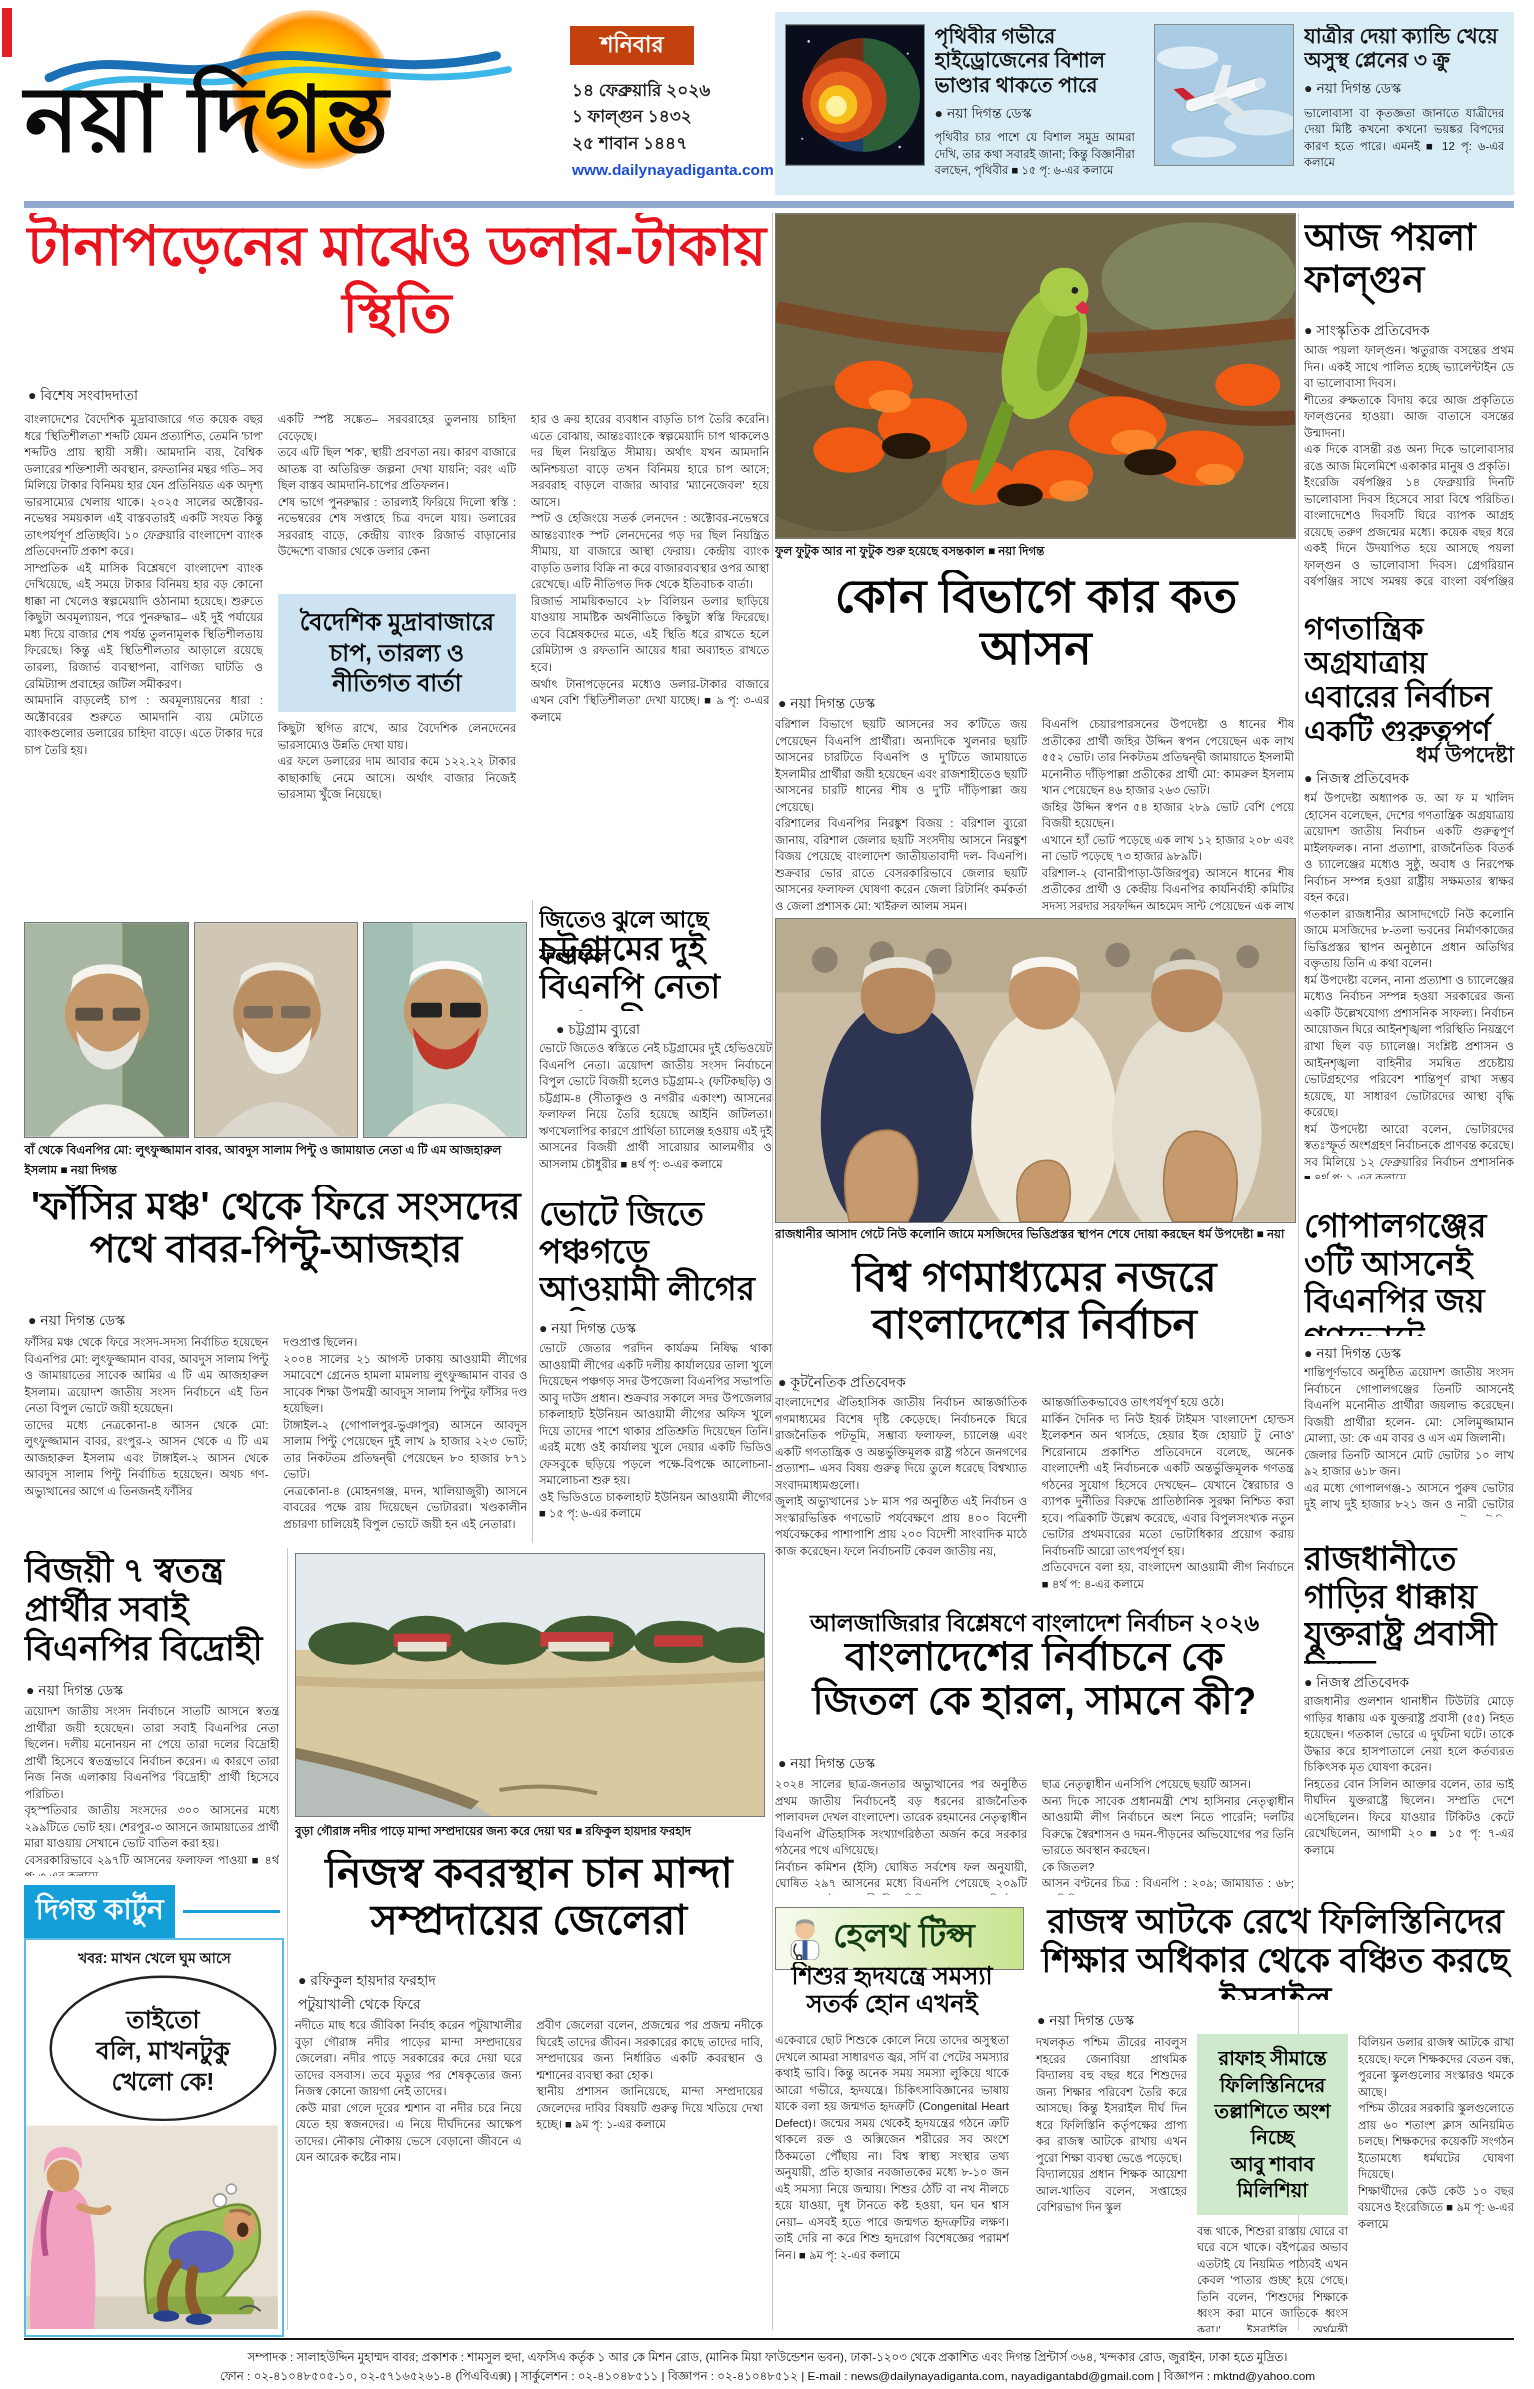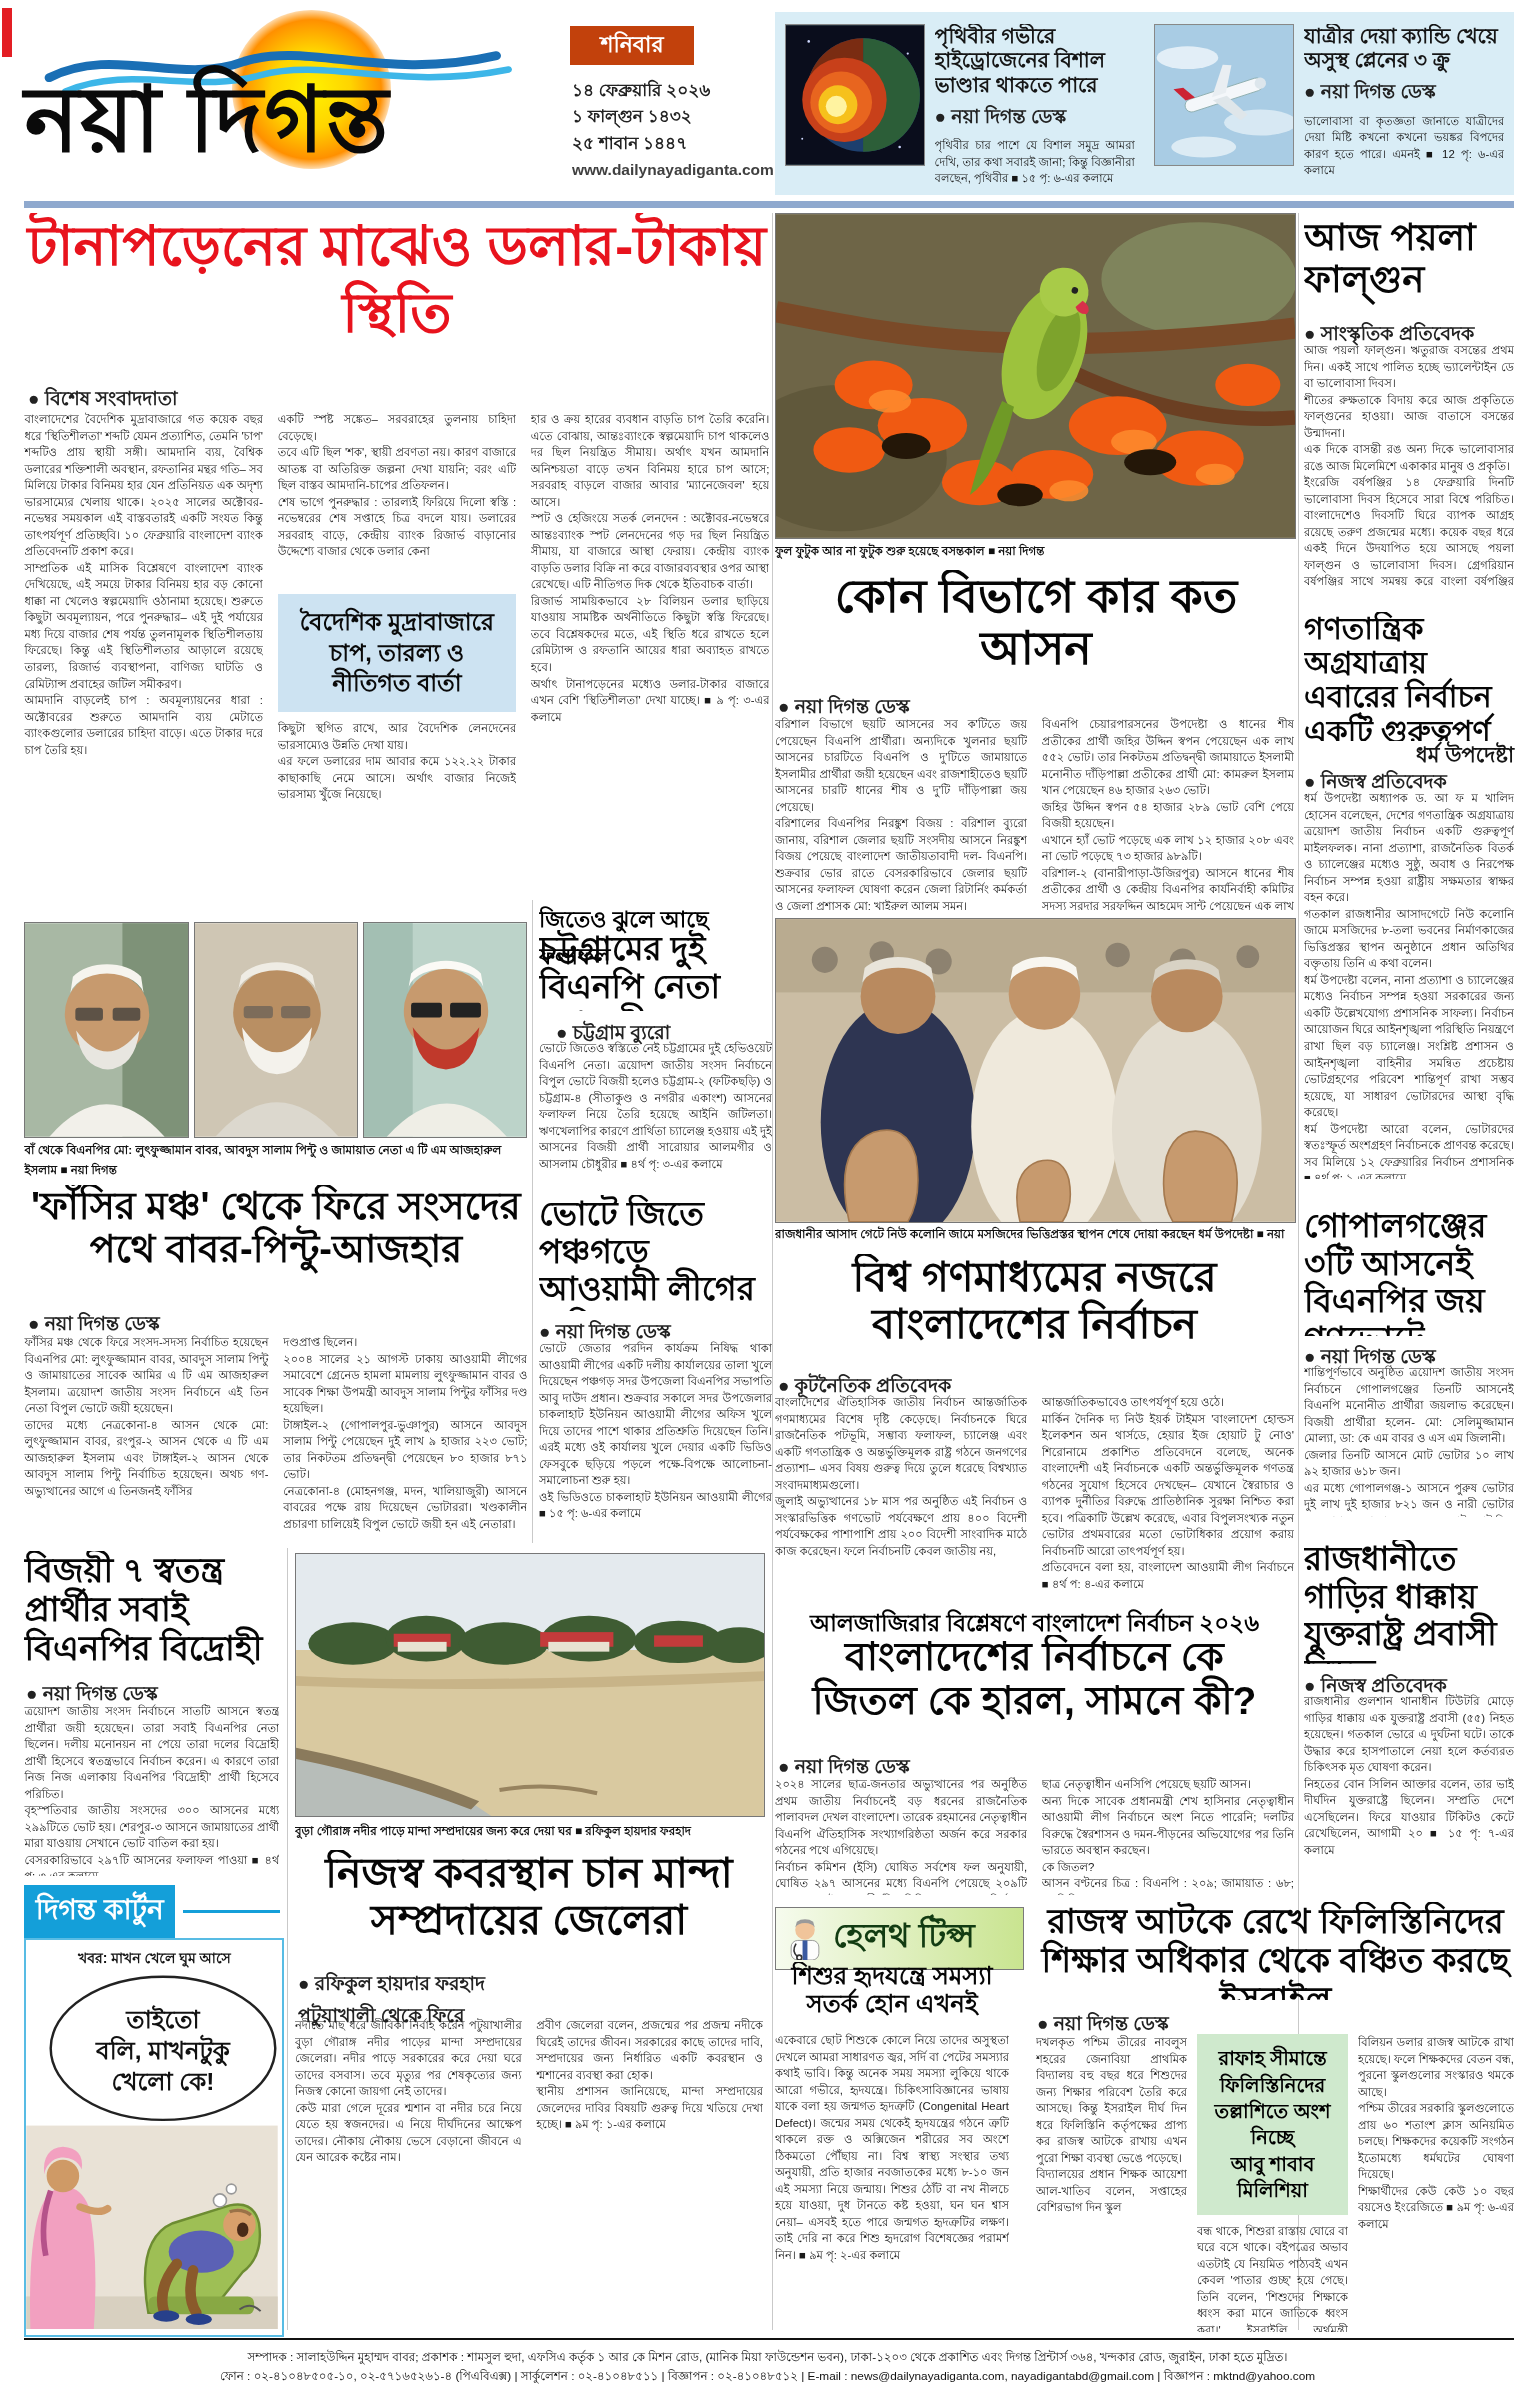--- a/index.html
+++ b/index.html
@@ -2,33 +2,33 @@
 <html style="font-size:13px"><head>
 <meta charset="utf-8">
 <style>
   html,body{margin:0;padding:0;background:#e9e9e9;}
   .page{position:relative;width:1535px;height:2389px;background:#ffffff;
         font-family:"Liberation Sans",sans-serif;color:#151515;overflow:hidden;}
   .abs{position:absolute;}
   .hl{font-weight:bold;color:#060606;line-height:1.14;text-align:center;overflow:hidden;}
   .hl-left{text-align:left;}
   .lead-hl{color:#e8131d;font-size:55px;line-height:1.22;}
-  .byline{font-weight:bold;font-size:19px;color:#222;white-space:pre-line;}
+  .byline{font-weight:normal;font-size:14px;color:#222;white-space:pre-line;}
   .body-text{font-size:11.4px;line-height:1.45;text-align:justify;white-space:pre-line;overflow:hidden;color:#1a1a1a;}
   .caption{font-size:11.8px;font-weight:bold;color:#111;overflow:hidden;}
   .kicker{font-weight:bold;color:#000;overflow:hidden;}
   .cols{display:flex;gap:14.7px;}
   .col{flex:1;overflow:hidden;}
   .vrule{position:absolute;width:0.8px;background:#c9c9c9;}
   .callout{background:#cde3f2;font-weight:bold;font-size:23.6px;line-height:1.3;text-align:center;
            padding:13px 4.9px;margin:8.1px 0;white-space:pre-line;color:#0a0a0a;}
   .divider-bar{background:#8fa9ce;}
   .daybox{background:#c2410c;color:#fff;font-weight:bold;font-size:22px;display:flex;align-items:center;justify-content:center;}
   .dates{font-size:17px;line-height:1.55;font-weight:bold;color:#222;white-space:pre-line;}
-  .website{font-weight:bold;font-size:15.5px;color:#404040;}
+  .website{font-weight:bold;font-size:15.5px;color:#1d4ed8;}
   .briefs-panel{background:#d9edf6;display:flex;}
   .brief{flex:1;display:flex;gap:9.8px;padding:11.4px 9.8px;overflow:hidden;}
   .brief-img{flex:0 0 138px;height:140px;border:0.8px solid #888;overflow:hidden;background:#9cc;}
   .brief-text{flex:1;overflow:hidden;}
   .brief-hl{font-weight:bold;font-size:20.4px;line-height:1.2;margin-bottom:4.9px;}
   .brief-body{font-size:11.4px;line-height:1.45;text-align:justify;white-space:pre-line;}
   .photo{border:0.8px solid #777;overflow:hidden;}
   .cartoon-banner{display:flex;align-items:center;gap:8.1px;}
   .cartoon-banner .tag{background:#149fd9;color:#fff;font-weight:bold;font-size:28px;padding:3.3px 11.4px;}
   .cartoon-banner .line{flex:1;height:3.3px;background:#149fd9;}

